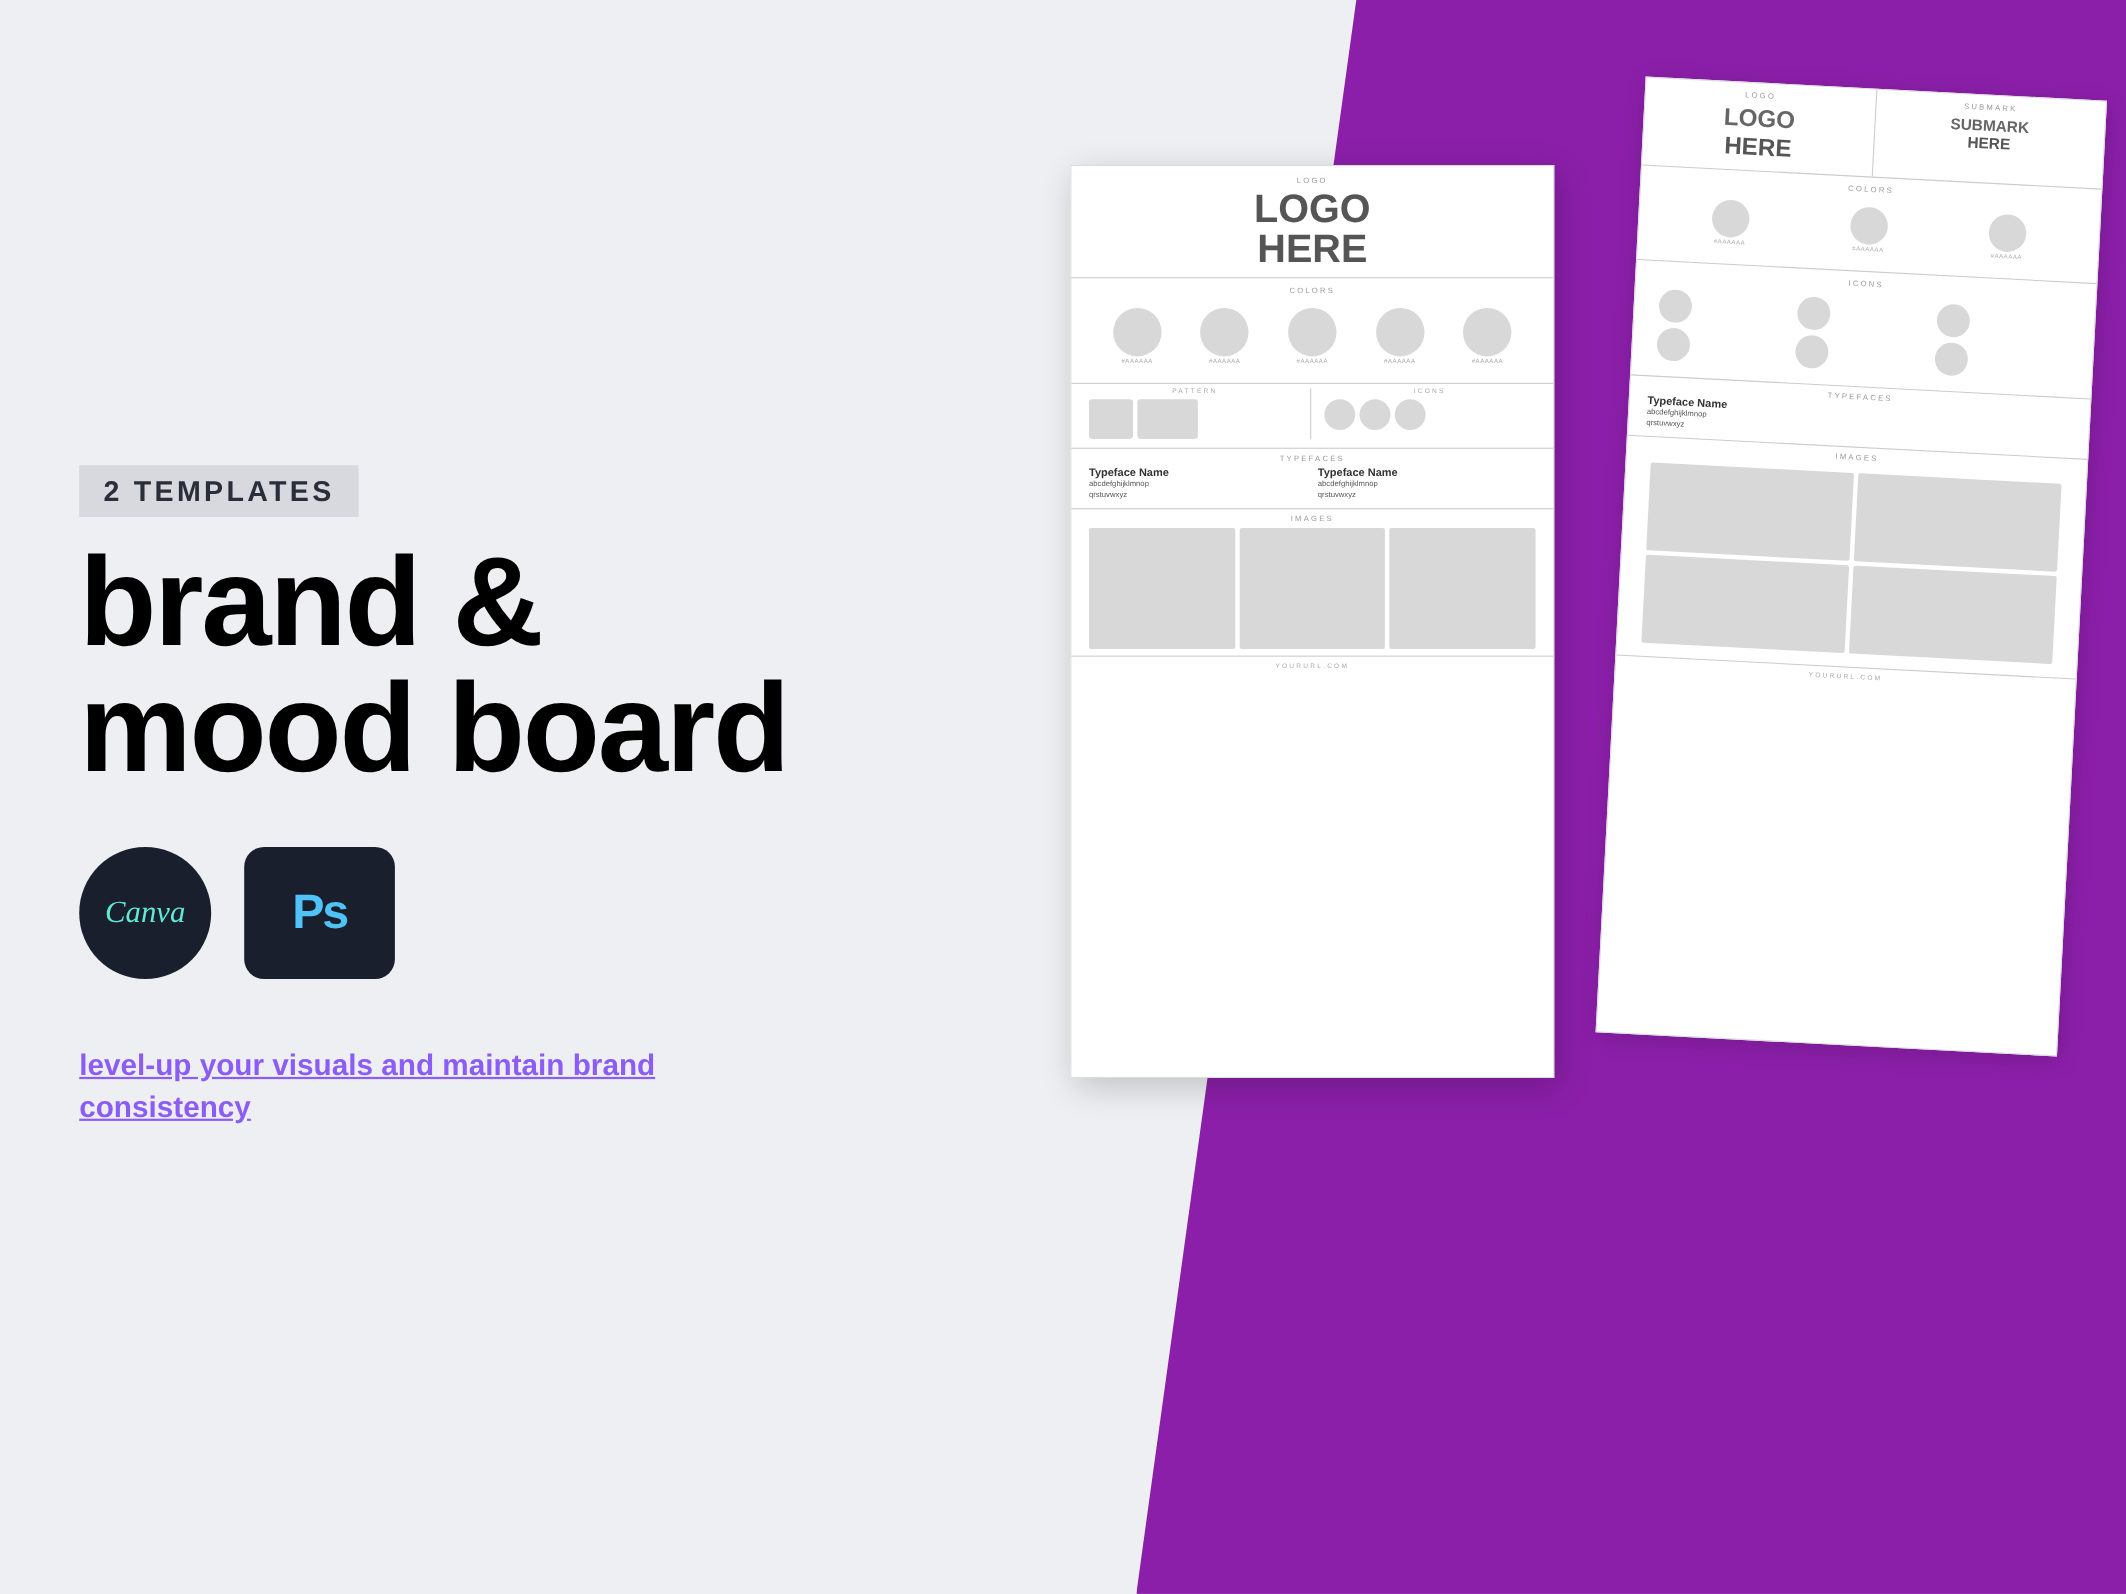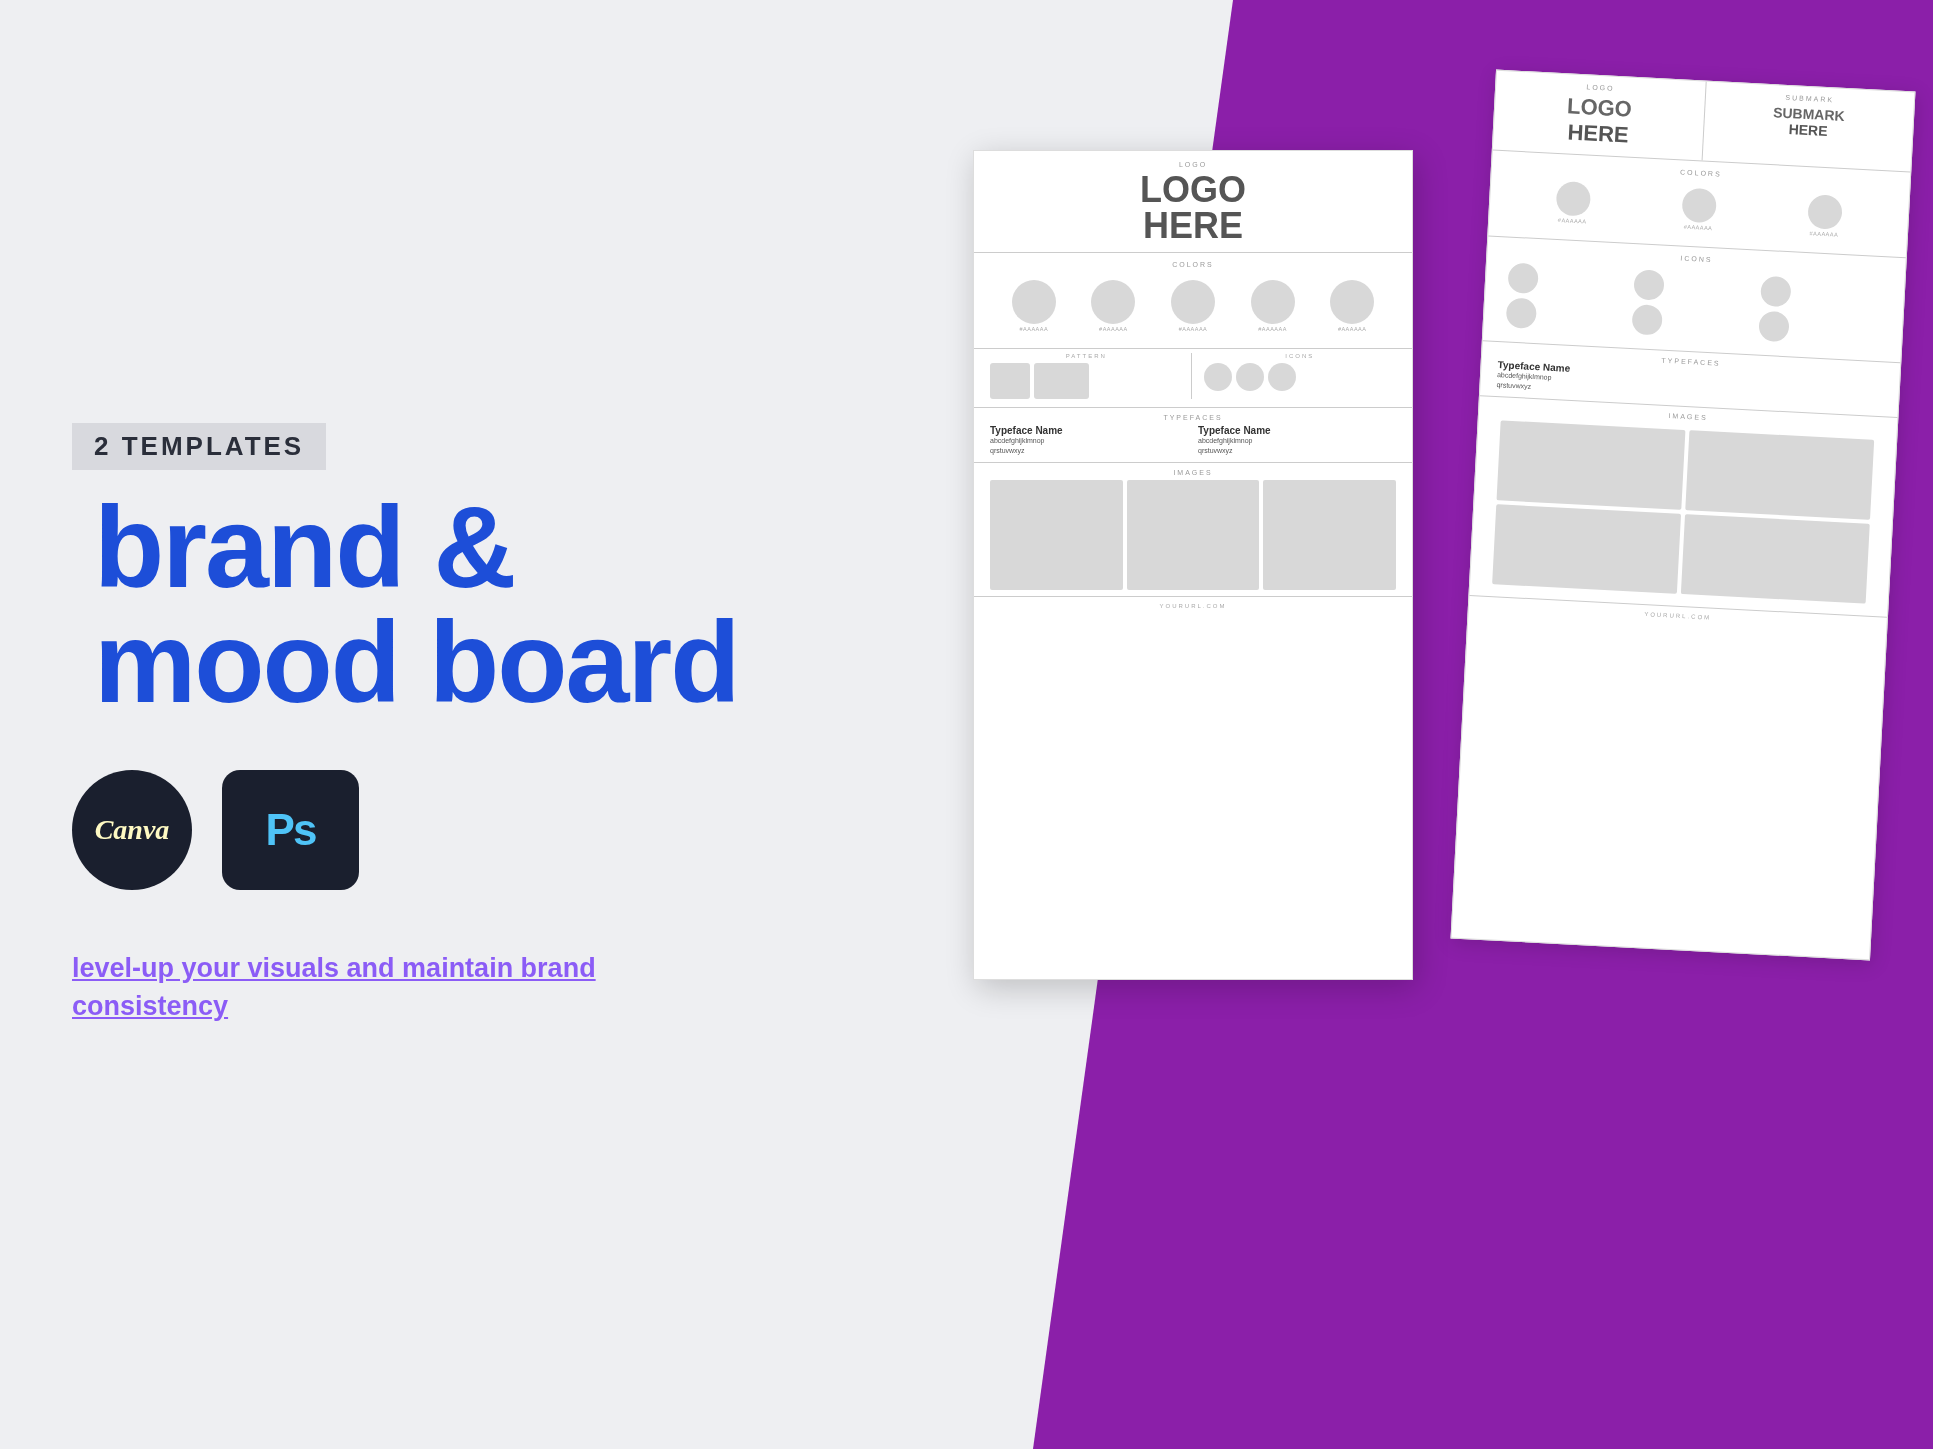--- a/index.html
+++ b/index.html
@@ -48,25 +48,24 @@
     .badge-text {
       font-size: 26px;
       font-weight: 700;
       color: #2a2e3a;
       letter-spacing: 3px;
     }
 
     .main-title {
       font-size: 115px;
       font-weight: 900;
-      color: #1d4ed8;
+      color: #000000;
       line-height: 1.0;
       margin-bottom: 50px;
       letter-spacing: -2px;
-      margin-left: 22px;
     }
 
     .tools-row {
       display: flex;
       gap: 30px;
       align-items: center;
       margin-bottom: 60px;
     }
 
     .tool-badge {
@@ -74,23 +73,23 @@
       height: 120px;
       border-radius: 50%;
       background-color: #1a1f2e;
       display: flex;
       align-items: center;
       justify-content: center;
     }
 
     .canva-text {
       font-size: 28px;
-      color: #fef9c3;
+      color: #5eead4;
       font-style: italic;
-      font-weight: 700;
+      font-weight: 400;
       font-family: Georgia, serif;
     }
 
     .ps-badge {
       width: 137px;
       height: 120px;
       border-radius: 18px;
       background-color: #1a1f2e;
       display: flex;
       align-items: center;

